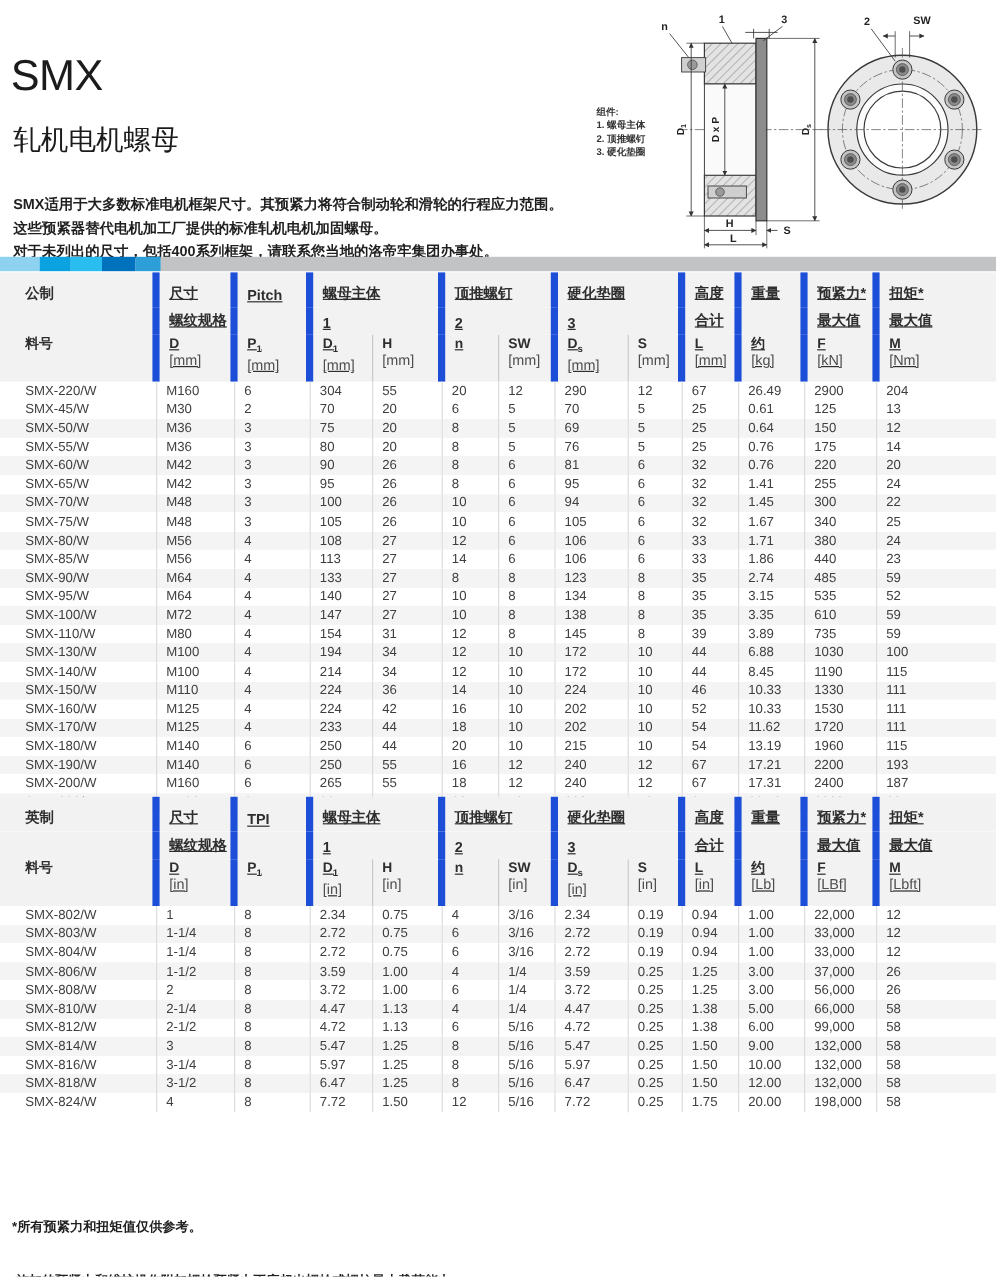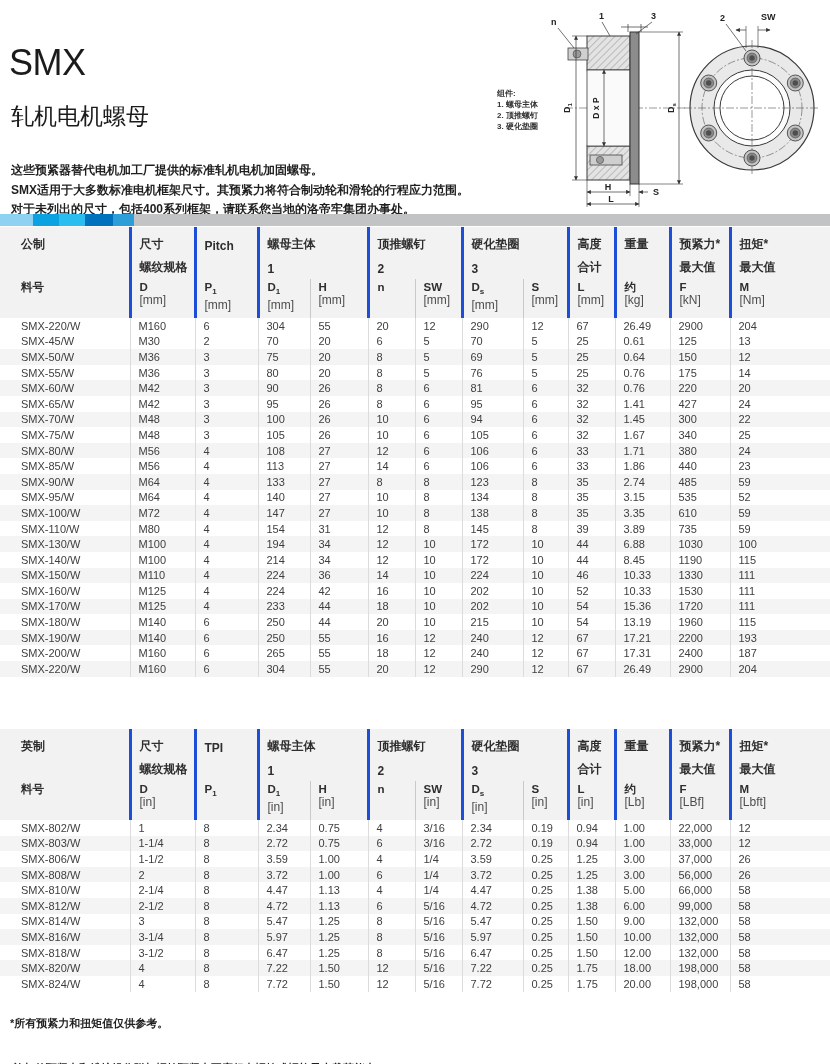--- a/index.html
+++ b/index.html
@@ -8,31 +8,31 @@
 
   .title{position:absolute;left:9px;top:42px;font-size:36px;font-weight:400;color:#1b1b1b;letter-spacing:-.5px;}
   .subtitle{position:absolute;left:11px;top:101px;font-size:23px;font-weight:400;color:#1b1b1b;}
   .intro{position:absolute;left:11px;top:161px;font-size:12px;font-weight:700;line-height:19.5px;color:#1f1f1f;width:470px;}
 
   .accent-bar{position:absolute;left:0;top:214px;width:830px;height:12px;display:flex;}
   .accent-bar span{height:100%;display:block;}
 
   .tbl{position:absolute;left:0;width:830px;border-collapse:collapse;table-layout:fixed;}
   .tbl.metric{top:227px;}
-  .tbl.imperial{top:729px;}
+  .tbl.imperial{top:664px;}
   .tbl th,.tbl td{padding:0 2px 0 8px;text-align:left;white-space:nowrap;overflow:hidden;}
   .tbl th:first-child,.tbl td:first-child{padding-left:21px;}
   .tbl thead th{background:#f2f2f3;font-weight:700;color:#2e2e2e;}
   tr.r1 th{height:26px;font-size:12px;vertical-align:bottom;padding-bottom:3px;}
   tr.r2 th{height:20px;font-size:12px;vertical-align:bottom;padding-bottom:3px;}
   tr.r3 th{height:38px;vertical-align:top;padding-top:1px;}
   .sym{font-size:11.5px;line-height:14px;}
   .sym sub{font-size:8px;}
   .unit{font-size:12px;line-height:12px;font-weight:400;color:#4d4d4d;}
-  .maj{border-left:3px solid #1d4ed8;}
+  .maj{border-left:6px solid #1d4ed8;text-decoration:underline;}
   .min{border-left:1px solid #c9c9c9;}
   .ctr{text-align:center;padding-left:0;}
   .tbl tbody td{height:15.6px;font-size:11px;color:#3e3e3e;border-left:1px solid #dcdcdd;}
   .tbl tbody td:first-child{border-left:none;}
   .metric tbody tr:nth-child(2n+3) td,
   .imperial tbody tr:nth-child(2n) td{background:#f4f4f5;}
 
   .drawing{position:absolute;left:480px;top:8px;width:345px;height:202px;}
   .drawing text{font-family:"Liberation Sans","DejaVu Sans",sans-serif;font-size:9px;font-weight:700;fill:#222;}
   .drawing .dimtxt{font-size:8.5px;}
@@ -42,22 +42,22 @@
 </style>
 </head>
 <body>
 
 <div class="page">
 
   <div class="title">SMX</div>
   <div class="subtitle">轧机电机螺母</div>
 
   <div class="intro">
+    <div>SMX适用于大多数标准电机框架尺寸。其预紧力将符合制动轮和滑轮的行程应力范围。</div>
     <div>这些预紧器替代电机加工厂提供的标准轧机电机加固螺母。</div>
-    <div>SMX适用于大多数标准电机框架尺寸。其预紧力将符合制动轮和滑轮的行程应力范围。</div>
     <div>对于未列出的尺寸，包括400系列框架，请联系您当地的洛帝牢集团办事处。</div>
   </div>
 
   <svg class="drawing" viewBox="0 0 345 202">
     <defs>
       <pattern id="hatch" width="5" height="5" patternUnits="userSpaceOnUse" patternTransform="rotate(45)">
         <rect width="5" height="5" fill="#e3e3e3"></rect>
         <line x1="0" y1="0" x2="0" y2="5" stroke="#8f8f8f" stroke-width="1"></line>
       </pattern>
       <marker id="arr" markerWidth="7" markerHeight="7" refX="5.5" refY="3" orient="auto-start-reverse">
@@ -340,21 +340,21 @@
           <td>M42</td>
           <td>3</td>
           <td>95</td>
           <td>26</td>
           <td>8</td>
           <td>6</td>
           <td>95</td>
           <td>6</td>
           <td>32</td>
           <td>1.41</td>
-          <td>427</td>
+          <td>255</td>
           <td>24</td>
         </tr>
         <tr>
           <td>SMX-70/W</td>
           <td>M48</td>
           <td>3</td>
           <td>100</td>
           <td>26</td>
           <td>10</td>
           <td>6</td>
@@ -534,21 +534,21 @@
           <td>SMX-170/W</td>
           <td>M125</td>
           <td>4</td>
           <td>233</td>
           <td>44</td>
           <td>18</td>
           <td>10</td>
           <td>202</td>
           <td>10</td>
           <td>54</td>
-          <td>15.36</td>
+          <td>11.62</td>
           <td>1720</td>
           <td>111</td>
         </tr>
         <tr>
           <td>SMX-180/W</td>
           <td>M140</td>
           <td>6</td>
           <td>250</td>
           <td>44</td>
           <td>20</td>
@@ -728,20 +728,35 @@
           <td>6</td>
           <td>3/16</td>
           <td>2.72</td>
           <td>0.19</td>
           <td>0.94</td>
           <td>1.00</td>
           <td>33,000</td>
           <td>12</td>
         </tr>
         <tr>
+          <td>SMX-804/W</td>
+          <td>1-1/4</td>
+          <td>8</td>
+          <td>2.72</td>
+          <td>0.75</td>
+          <td>6</td>
+          <td>3/16</td>
+          <td>2.72</td>
+          <td>0.19</td>
+          <td>0.94</td>
+          <td>1.00</td>
+          <td>33,000</td>
+          <td>12</td>
+        </tr>
+        <tr>
           <td>SMX-806/W</td>
           <td>1-1/2</td>
           <td>8</td>
           <td>3.59</td>
           <td>1.00</td>
           <td>4</td>
           <td>1/4</td>
           <td>3.59</td>
           <td>0.25</td>
           <td>1.25</td>
@@ -833,35 +848,20 @@
           <td>8</td>
           <td>5/16</td>
           <td>6.47</td>
           <td>0.25</td>
           <td>1.50</td>
           <td>12.00</td>
           <td>132,000</td>
           <td>58</td>
         </tr>
         <tr>
-          <td>SMX-820/W</td>
-          <td>4</td>
-          <td>8</td>
-          <td>7.22</td>
-          <td>1.50</td>
-          <td>12</td>
-          <td>5/16</td>
-          <td>7.22</td>
-          <td>0.25</td>
-          <td>1.75</td>
-          <td>18.00</td>
-          <td>198,000</td>
-          <td>58</td>
-        </tr>
-        <tr>
           <td>SMX-824/W</td>
           <td>4</td>
           <td>8</td>
           <td>7.72</td>
           <td>1.50</td>
           <td>12</td>
           <td>5/16</td>
           <td>7.72</td>
           <td>0.25</td>
           <td>1.75</td>

